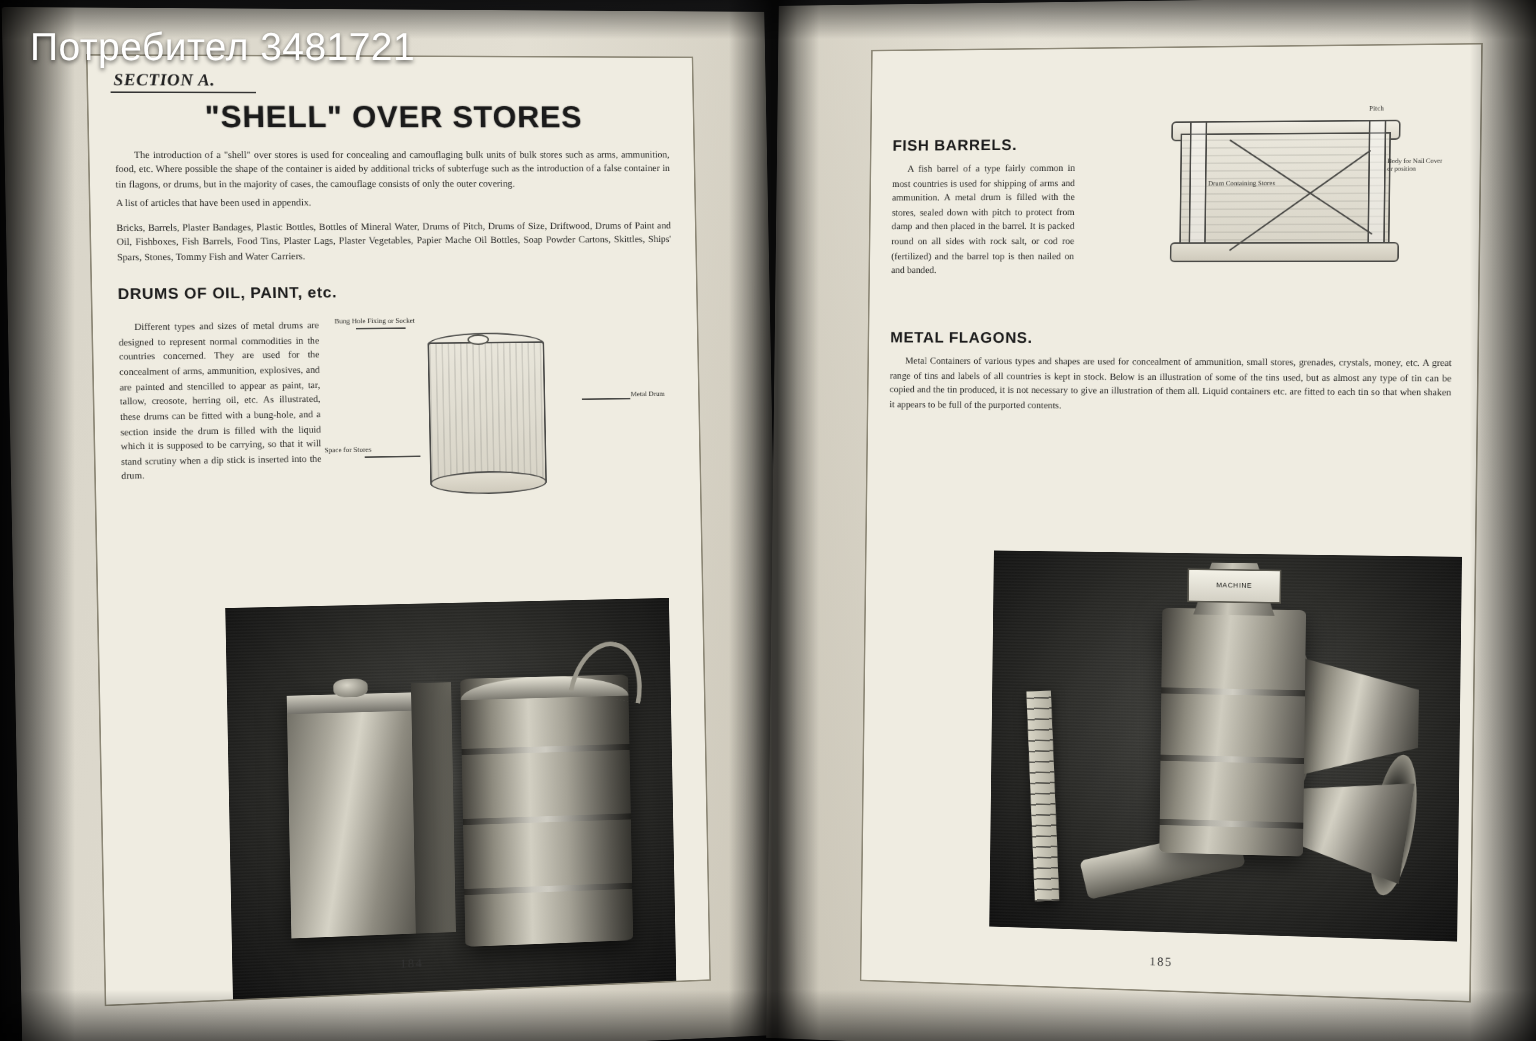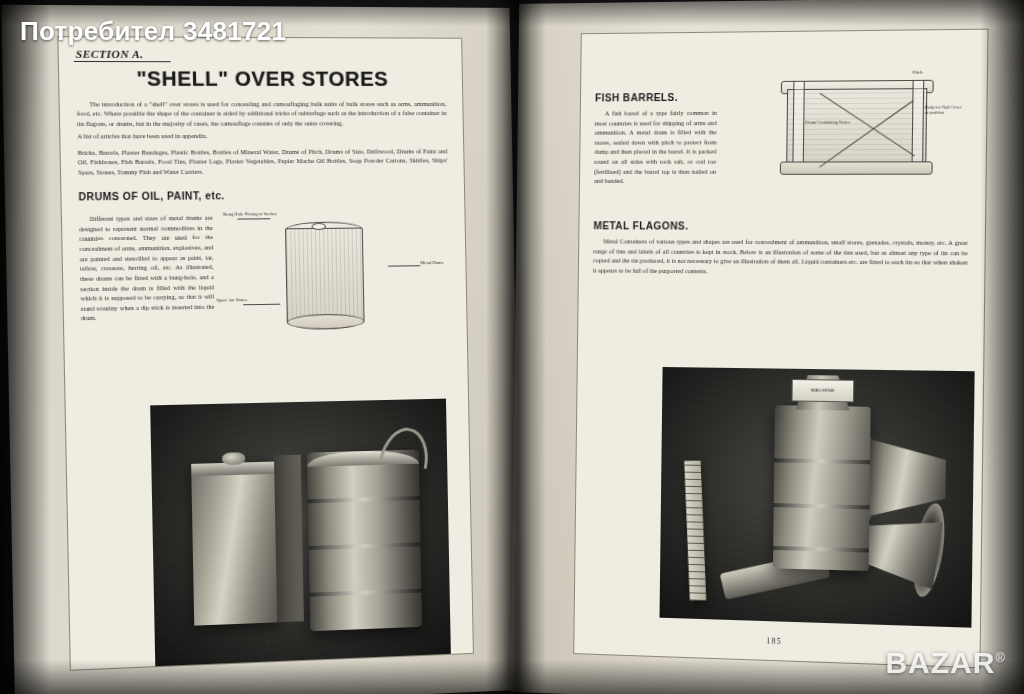--- a/index.html
+++ b/index.html
@@ -15,21 +15,21 @@
   .backdrop{
     position:absolute;inset:0;
     background:
       radial-gradient(circle at 50% 40%, #3a3a3c 0%, #232325 70%, #171718 100%);
   }
 
   
   .watermark-top{
     position:absolute;left:20px;top:16px;
     color:#fff;font-family:"Liberation Sans", sans-serif;
-    font-size:26px;font-weight:bold;letter-spacing:.3px;
+    font-size:26px;font-weight:normal;letter-spacing:.3px;
     text-shadow:0 1px 3px rgba(0,0,0,.6);
     z-index:50;
   }
   .watermark-br{
     position:absolute;right:18px;bottom:14px;
     color:rgba(255,255,255,.85);
     font-family:"Liberation Sans", sans-serif;
     font-size:30px;font-weight:bold;letter-spacing:1px;
     z-index:50;text-shadow:0 1px 4px rgba(0,0,0,.5);
   }
@@ -463,17 +463,14 @@
 
     <div class="gutter"></div>
     <div class="edge-left"></div>
     <div class="edge-right"></div>
     <div class="edge-top"></div>
     <div class="edge-bottom"></div>
   </div>
 
   <div class="watermark-top">Потребител 3481721</div>
 
-  <div class="watermark-br">
-    <span>BAZAR</span><span class="reg">®</span>
-  </div>
 
 </div>
 
 </body></html>

